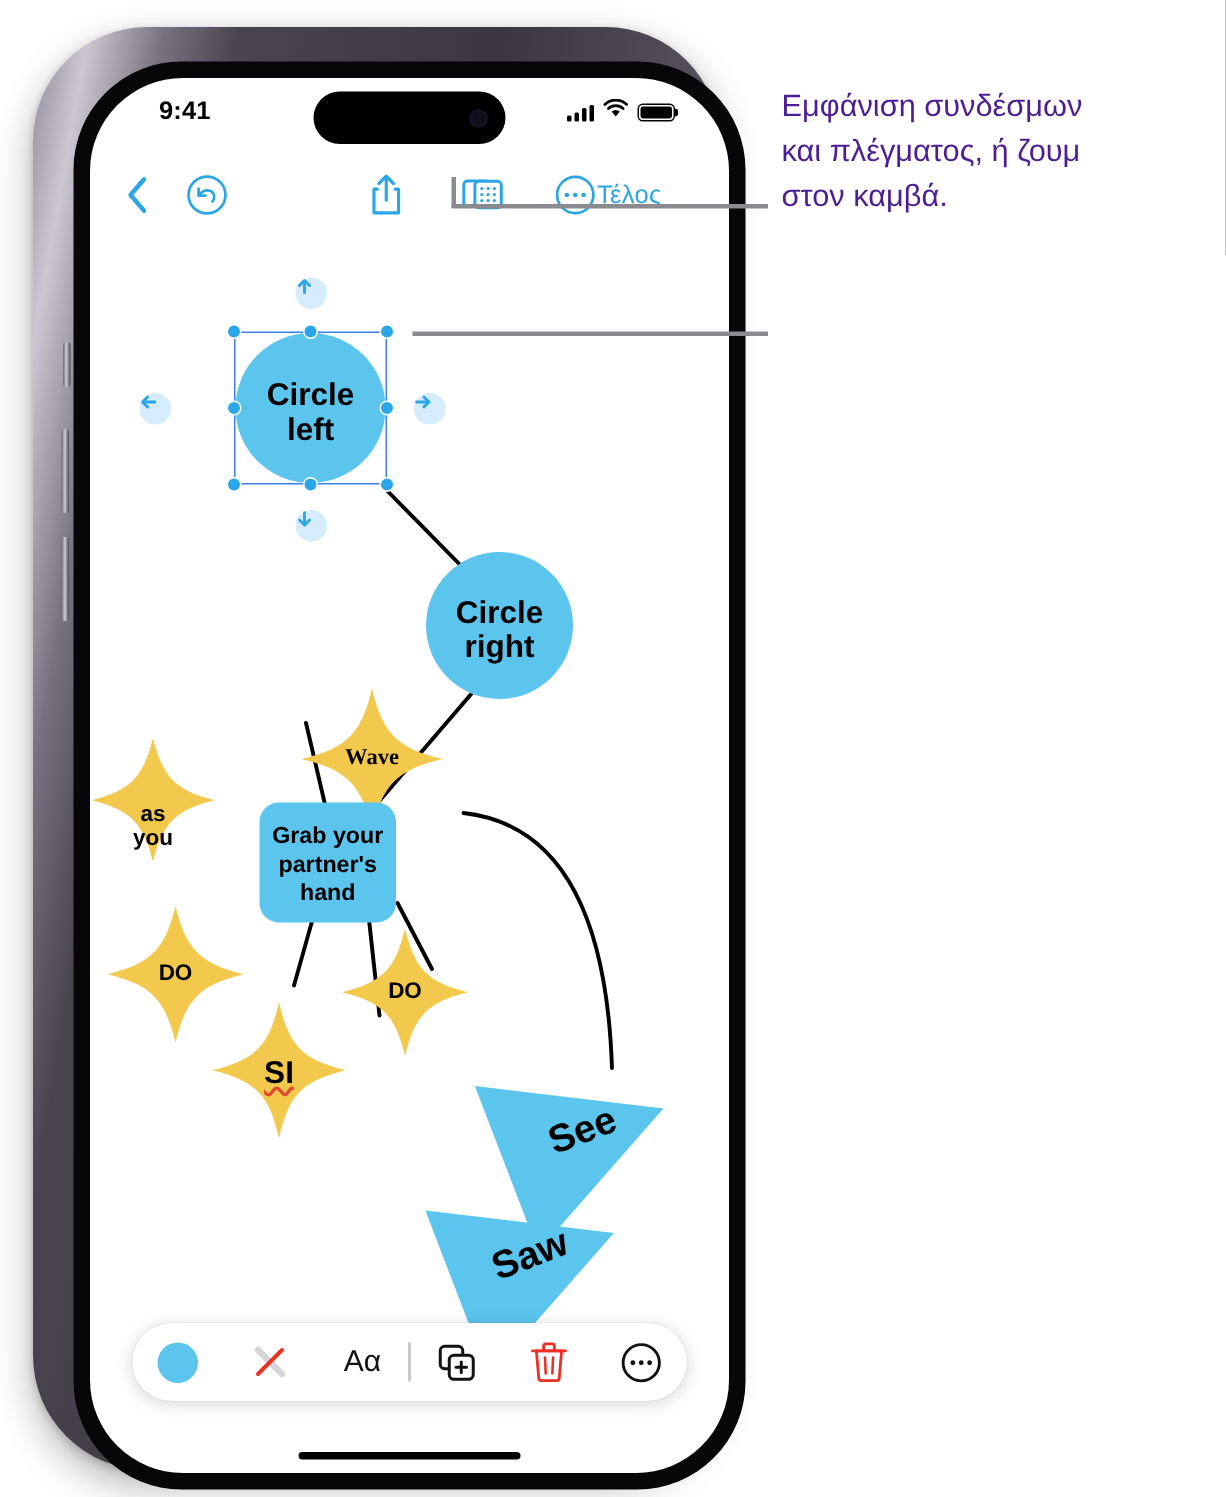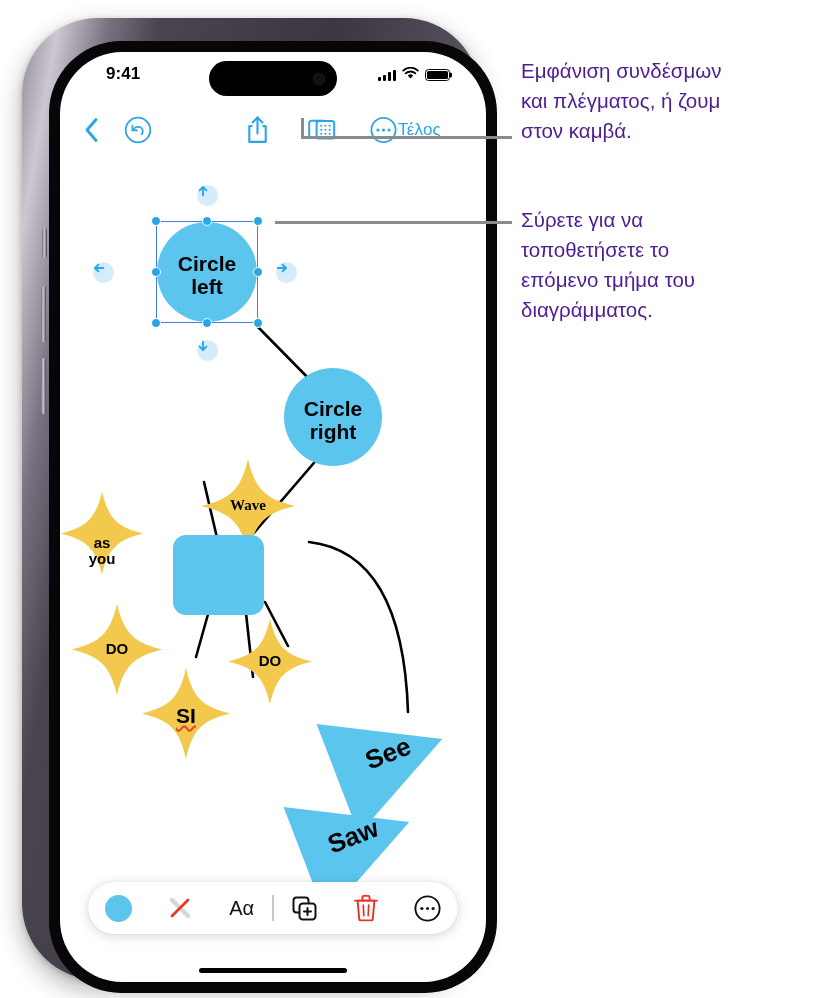--- a/index.html
+++ b/index.html
@@ -303,20 +303,23 @@
           <circle cx="147" cy="120" r="50" fill="#5CC5EE"></circle>
         </svg>
 
         <div class="node-label" style="left: 97px; top: 101px; width: 100px; font-size: 21px; white-space: pre-line;">Circle
 left</div>
         <div class="node-label" style="left: 223px; top: 246px; width: 100px; font-size: 21px; white-space: pre-line;">Circle
 right</div>
         <div class="node-label" style="left: 148px; top: 345px; width: 80px; font-size: 15px; white-space: pre-line; font-family: Liberation Serif, serif;">Wave</div>
         <div class="node-label" style="left: 12px; top: 371px; width: 60px; font-size: 15px; white-space: pre-line; margin-top: 12px;">as
 you</div>
+        <div class="node-label" style="left: 113px; top: 396px; width: 91px; font-size: 15.5px; line-height: 1.24; white-space: pre-line;">Grab your
+partner's
+hand</div>
         <div class="node-label" style="left: 27px; top: 489px; width: 60px; font-size: 15px; white-space: pre-line;">DO</div>
         <div class="node-label" style="left: 180px; top: 501px; width: 60px; font-size: 15px; white-space: pre-line;">DO</div>
         <div class="node-label spell" style="left: 96px; top: 553px; width: 60px; font-size: 21px; white-space: pre-line;">SI</div>
         <div class="node-label" style="left: 288px; top: 587px; width: 80px; font-size: 26px; transform: rotate(-21deg); white-space: pre-line;">See</div>
         <div class="node-label" style="left: 253px; top: 670px; width: 80px; font-size: 26px; transform: rotate(-21deg); white-space: pre-line;">Saw</div>
 
         <div class="sel-rect" style="left:96px; top:69px; width:102px; height:102px;"></div>
 
         <div class="handle" style="left:96px;  top:69px;"></div>
         <div class="handle" style="left:147px; top:69px;"></div>
@@ -396,18 +399,14 @@
     </div>
   </div>
 
   <div class="callout-line" style="left:301px; top:118px; width:3px; height:20px;"></div>
   <div class="callout-line" style="left:301px; top:136px; width:211px; height:3px;"></div>
   <div class="callout" style="left: 521px; top: 56px; width: 292px; white-space: pre-line;">Εμφάνιση συνδέσμων
 και πλέγματος, ή ζουμ
 στον καμβά.</div>
 
   <div class="callout-line" style="left:275px; top:221px; width:237px; height:3px;"></div>
-  <div class="callout" style="left: 521px; top: 205px; width: 292px; white-space: pre-line;">Σύρετε για να
-τοποθετήσετε το
-επόμενο τμήμα του
-διαγράμματος.</div>
 
 </div>
 
 </body></html>

